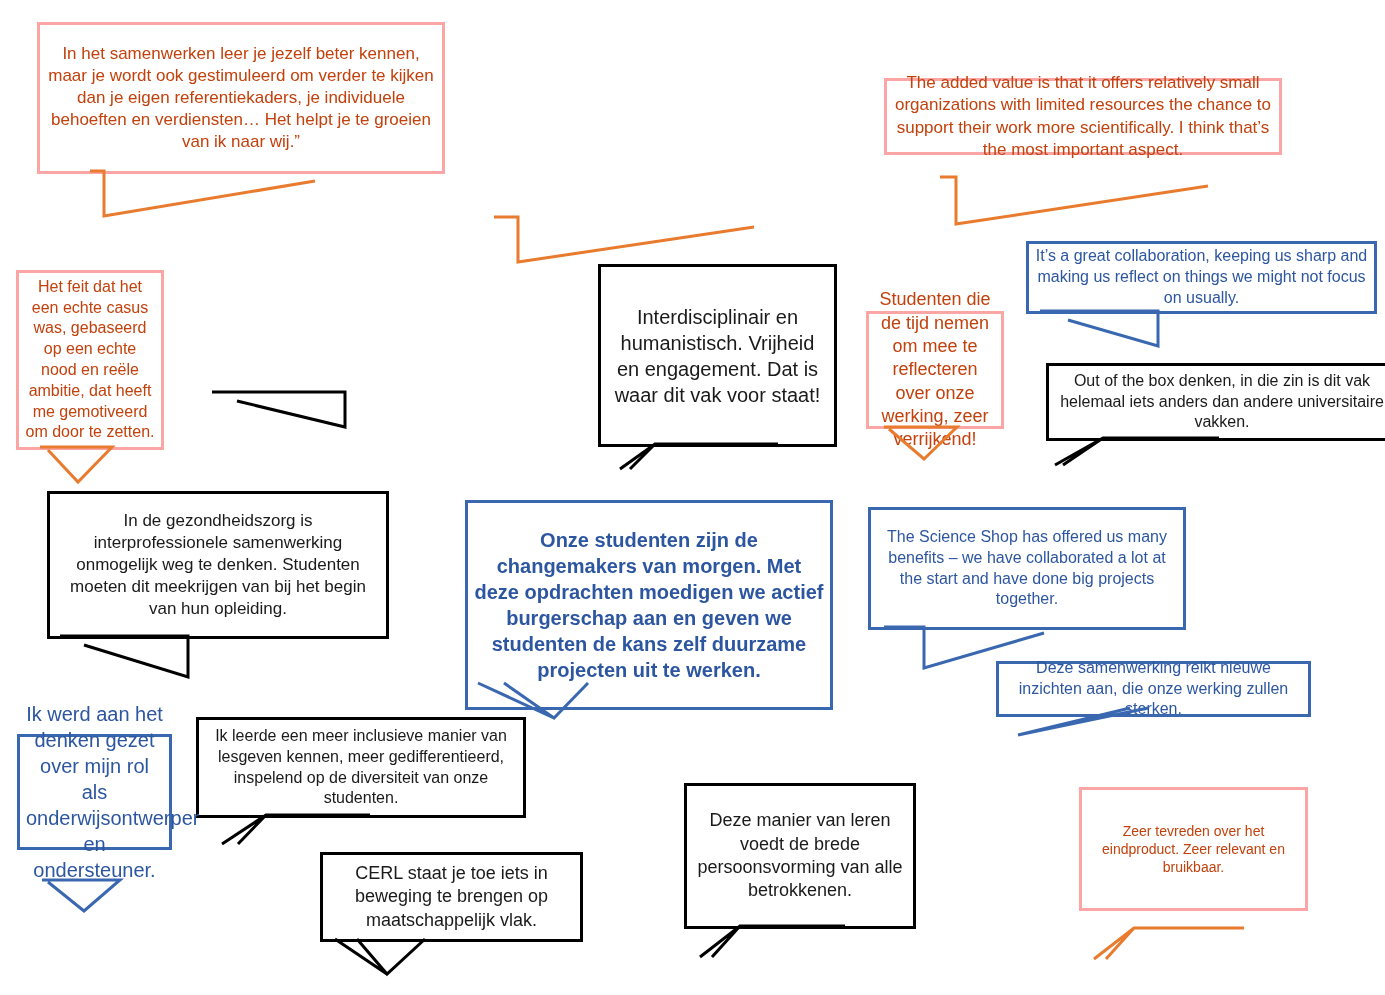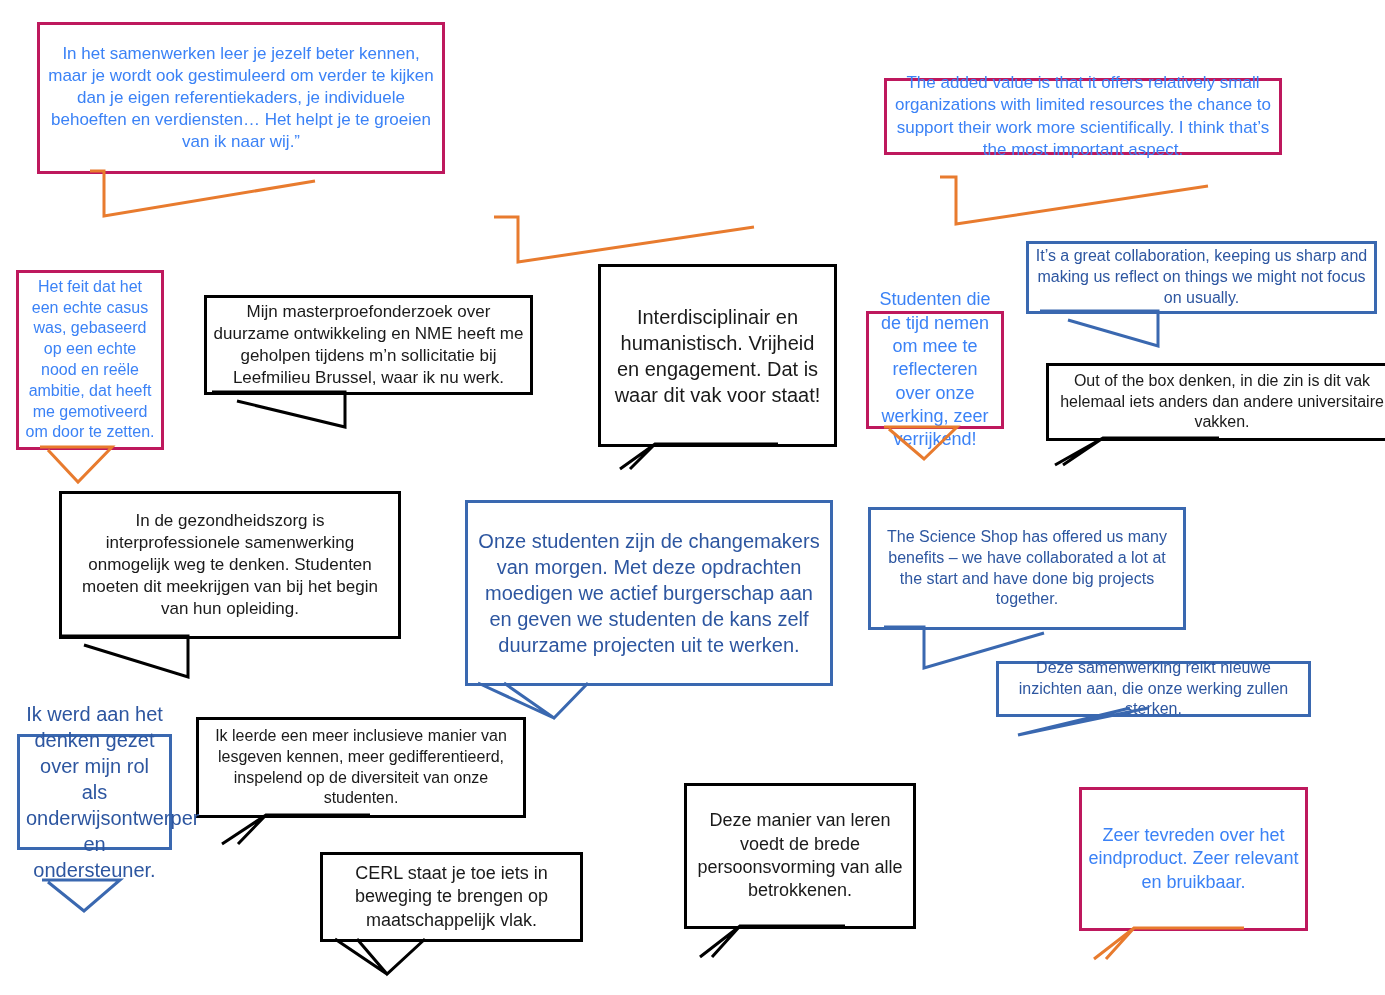--- a/index.html
+++ b/index.html
@@ -28,21 +28,21 @@
   }
   .bubble .txt {
     display: block;
     width: 100%;
     padding: 2px 6px;
     box-sizing: border-box;
     white-space: pre-line;
     line-height: 1.30;
   }
   
-  .orange { border: 3px solid #be185d; color: #3b82f6; }
+  .orange { border: 3px solid #fca5a5; color: #c2410c; }
   .blue   { border: 3px solid #3A68B0; color: #2D56A0; }
   .black  { border: 3px solid #000000; color: #1A1A1A; }
 
   .tail {
     position: absolute;
     overflow: visible;
     pointer-events: none;
   }
   .tail polyline { fill: none; stroke-linejoin: miter; stroke-linecap: butt; }
   .tail.orange-t polyline { stroke: #E87B2E; stroke-width: 3; }
@@ -52,29 +52,29 @@
   
   #b1  { left: 37px;   top: 22px;  width: 408px; height: 152px; font-size: 17px; }
   #b2  { left: 477px;  top: 22px;  width: 330px; height: 198px; font-size: 20px; }
   #b3  { left: 884px;  top: 78px;  width: 398px; height: 77px; font-size: 17px; }
   #b4  { left: 1026px; top: 241px; width: 351px; height: 73px;  font-size: 16px; }
   #b5  { left: 16px;   top: 270px; width: 148px; height: 180px; font-size: 16px; }
   #b6  { left: 204px;  top: 295px; width: 329px; height: 100px; font-size: 17px; }
   #b7  { left: 598px;  top: 264px; width: 239px; height: 183px; font-size: 20px; }
   #b8  { left: 866px;  top: 311px; width: 138px; height: 118px; font-size: 18px; }
   #b9  { left: 1046px; top: 363px; width: 352px; height: 78px;  font-size: 16px; }
-  #b10 { left: 47px;   top: 491px; width: 342px; height: 148px; font-size: 17px; margin-left: 12px; }
-  #b11 { left: 465px;  top: 500px; width: 368px; height: 186px; font-size: 20px; }
+  #b10 { left: 47px;   top: 491px; width: 342px; height: 148px; font-size: 17px; }
+  #b11 { left: 465px;  top: 500px; width: 368px; height: 210px; font-size: 20px; font-weight: bold; }
   #b12 { left: 868px;  top: 507px; width: 318px; height: 123px; font-size: 16px; }
   #b13 { left: 996px;  top: 661px; width: 315px; height: 56px;  font-size: 16px; }
   #b14 { left: 196px;  top: 717px; width: 330px; height: 101px; font-size: 16px; }
   #b15 { left: 17px;   top: 734px; width: 155px; height: 116px; font-size: 20px; }
   #b16 { left: 320px;  top: 852px; width: 263px; height: 90px;  font-size: 18px; align-items: center; }
   #b17 { left: 684px;  top: 783px; width: 232px; height: 146px; font-size: 18px; }
-  #b18 { left: 1079px; top: 787px; width: 229px; height: 144px; font-size: 18px; }
+  #b18 { left: 1079px; top: 787px; width: 229px; height: 124px; font-size: 14px; }
 </style>
 </head>
 <body>
 
 <div id="canvas">
 
   <div class="bubble orange" id="b1">
     <span class="txt">In het samenwerken leer je jezelf beter kennen, maar je wordt ook gestimuleerd om verder te kijken dan je eigen referentiekaders, je individuele behoeften en verdiensten… Het helpt je te groeien van ik naar wij.”</span>
   </div>
   <svg class="tail orange-t" style="left:90px; top:168px;" width="250" height="60" viewBox="0 0 250 60">
@@ -99,23 +99,20 @@
     <polyline points="0,3 118,3 118,38 28,12"></polyline>
   </svg>
 
   <div class="bubble orange" id="b5">
     <span class="txt">Het feit dat het een echte casus was, gebaseerd op een echte nood en reële ambitie, dat heeft me gemotiveerd om door te zetten.</span>
   </div>
   <svg class="tail orange-t" style="left:40px; top:444px;" width="130" height="50" viewBox="0 0 130 50">
     <polyline points="0,3 72,3 38,38 8,6"></polyline>
   </svg>
 
-  <div class="bubble black" id="b6">
-    <span class="txt">Mijn masterproefonderzoek over duurzame ontwikkeling en NME heeft me geholpen tijdens m’n sollicitatie bij Leefmilieu Brussel, waar ik nu werk.</span>
-  </div>
   <svg class="tail black-t" style="left:212px; top:389px;" width="200" height="50" viewBox="0 0 200 50">
     <polyline points="0,3 133,3 133,38 25,12"></polyline>
   </svg>
 
   <div class="bubble black" id="b7">
     <span class="txt">Interdisciplinair en humanistisch. Vrijheid en engagement. Dat is waar dit vak voor staat!</span>
   </div>
   <svg class="tail black-t" style="left:620px; top:441px;" width="180" height="50" viewBox="0 0 180 50">
     <polyline points="0,28 35,3 158,3 35,3 10,28"></polyline>
   </svg>

